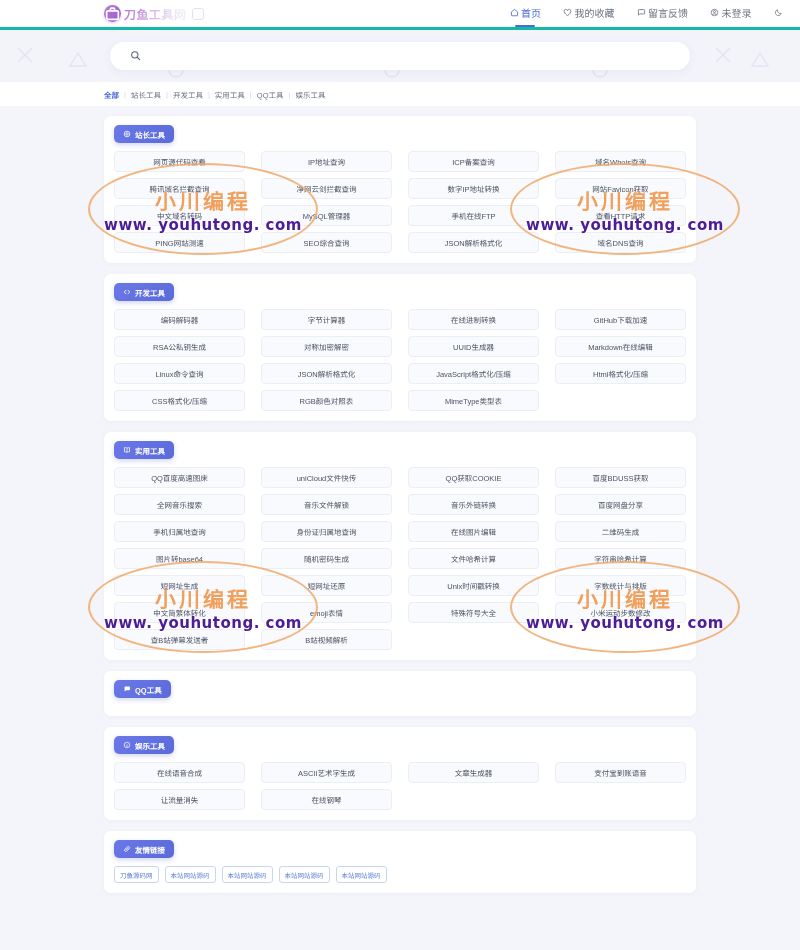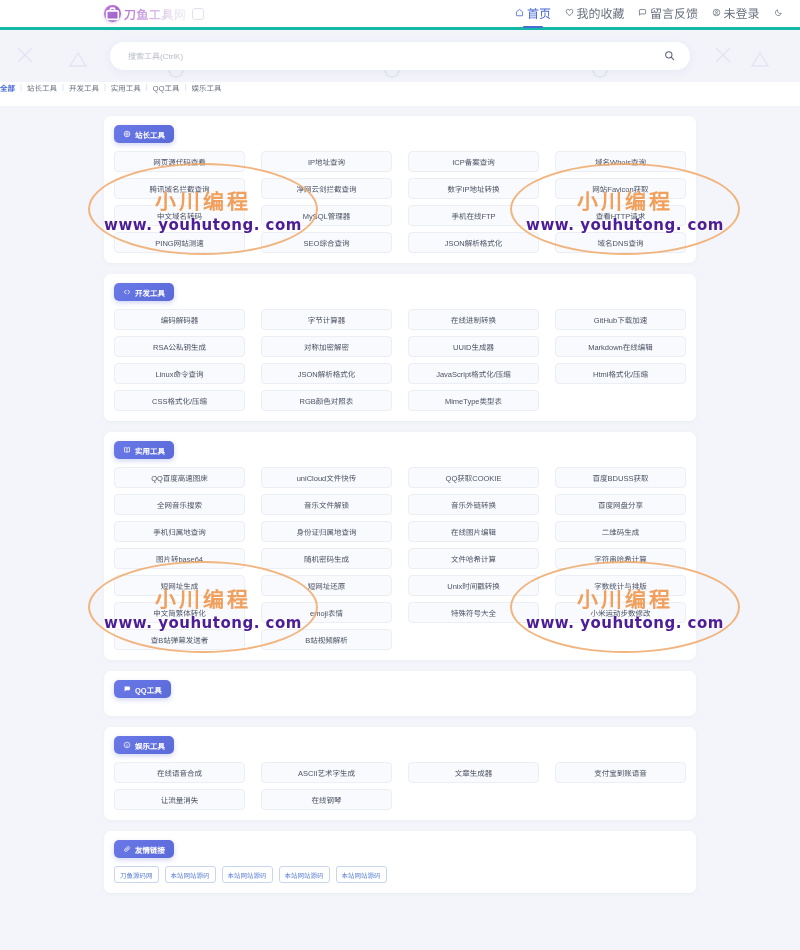--- a/index.html
+++ b/index.html
@@ -51,22 +51,22 @@
   }
   .logo-sq {
     width: 12px; height: 12px;
     border: 1.4px solid #e3dced;
     border-radius: 3px;
     margin-left: 2px;
   }
   .nav {
     display: flex;
     align-items: center;
-    gap: 12px;
-    font-size: 12px;
+    gap: 20px;
+    font-size: 10px;
     color: #6b7280;
   }
   .nav-item {
     display: flex;
     align-items: center;
     gap: 2.5px;
     padding: 4px 1px 7px 1px;
     position: relative;
     cursor: pointer;
     white-space: nowrap;
@@ -127,20 +127,22 @@
     cursor: pointer; padding: 0;
     display: flex; align-items: center; justify-content: center;
     color: #5a6172;
   }
 
   
   .catbar {
     background: #fff;
     height: 24px;
     display: flex;
+    align-items: center;
+    padding-left: 104px;
     font-size: 7.5px;
     color: #6b7280;
     gap: 0;
   }
   .cat-item { cursor: pointer; white-space: nowrap; }
   .cat-item.active { color: #4a6bd6; font-weight: bold; }
   .cat-sep { color: #d6d9e3; margin: 0 5px; }
 
   
   .main {
@@ -319,21 +321,20 @@
       <circle cx="392" cy="40" r="7"></circle>
       <path d="M456 20 h9 M460.5 15.5 v9"></path>
       <rect x="575" y="14" width="15" height="15" rx="3"></rect>
       <circle cx="600" cy="40" r="7"></circle>
       <path d="M660 20 h9 M664.5 15.5 v9"></path>
       <path d="M716 18 l14 14 M730 18 l-14 14"></path>
       <path d="M752 36 l8 -13 8 13 z"></path>
     </svg>
   </div>
   <div class="search-box">
-    <input class="search-input" type="text" placeholder="搜索工具(CtrlK)" style="">
     <button class="search-btn">
       <span>
         <svg width="11" height="11" viewBox="0 0 16 16" fill="none" stroke="currentColor" stroke-width="1.5" stroke-linecap="round">
           <circle cx="7" cy="7" r="4.6"></circle>
           <path d="M10.5 10.5 L14 14"></path>
         </svg>
       </span>
     </button>
   </div>
 </div>

